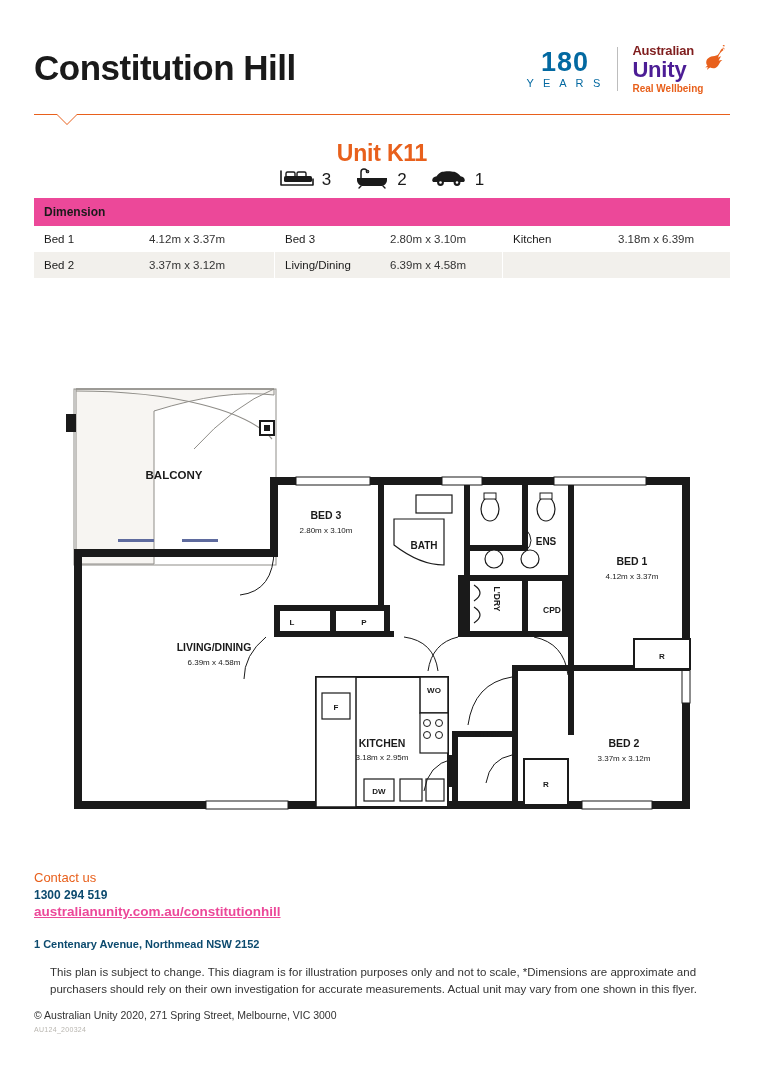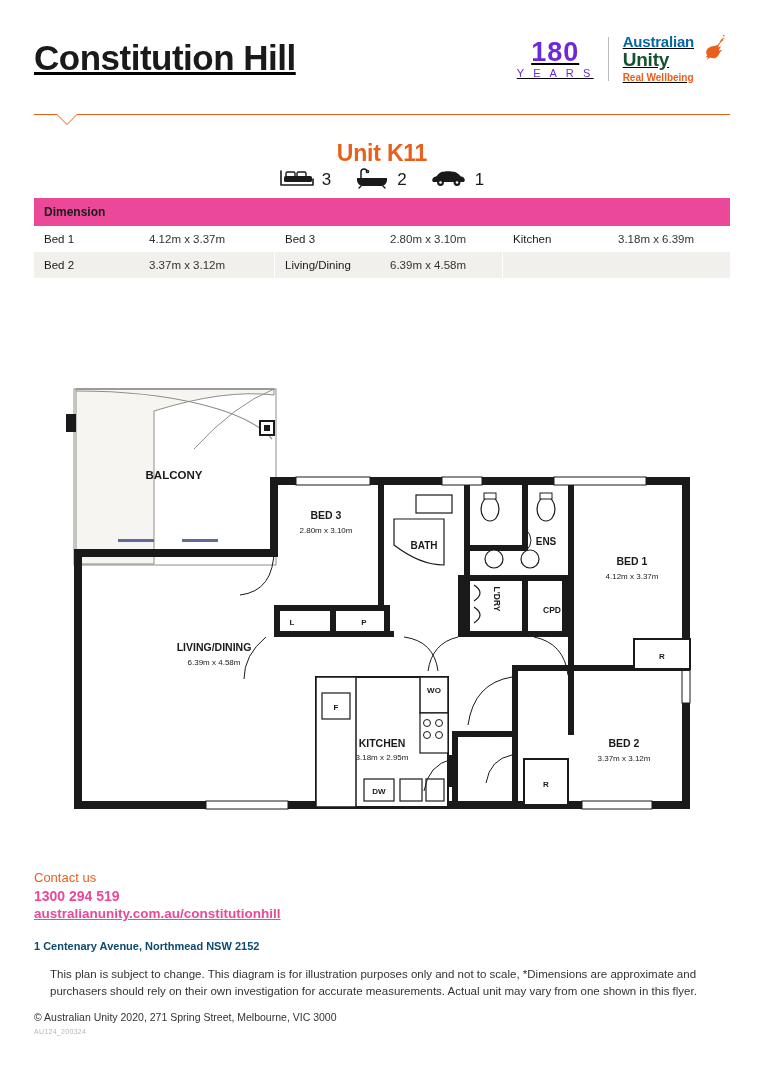--- a/index.html
+++ b/index.html
@@ -12,52 +12,52 @@
     position: relative;
     width: 764px;
     height: 1080px;
     background: #fff;
     overflow: hidden;
   }
 
   
   .header {
     position: absolute;
-    left: 34px; top: 30px; width: 696px; height: 70px;
-    display: flex; align-items: flex-start; justify-content: space-between; text-decoration: underline;
+    left: 34px; top: 40px; width: 696px; height: 70px;
+    display: flex; align-items: flex-start; justify-content: space-between;
   }
   .title {
     font-size: 35px;
     font-weight: bold;
     color: #1a1a1a;
     letter-spacing: -0.5px;
     line-height: 1;
     margin-top: 10px;
   }
   .logo-block {
     display: flex; align-items: center; gap: 14px; margin-top: 4px;
   }
   .anniv {
-    text-align: center; color: #6d28d9;
+    text-align: center; color: #0369a1;
   }
   .anniv .num {
     font-size: 27px; font-weight: bold; letter-spacing: 1px; line-height: 1;
   }
   .anniv .yrs {
     font-size: 11px; letter-spacing: 3.2px; margin-top: 1px;
   }
   .logo-divider {
     width: 1px; height: 44px; background: #bdbdbd;
   }
   .brand { line-height: 1.05; }
   .brand .b1 {
-    font-size: 15px; font-weight: bold; color: #0369a1; letter-spacing: -0.2px;
+    font-size: 13px; font-weight: bold; color: #7f1d1d; letter-spacing: -0.2px;
   }
   .brand .b2 {
-    font-size: 19px; font-weight: bold; color: #14532d; letter-spacing: -0.2px;
+    font-size: 22px; font-weight: bold; color: #4c1d95; letter-spacing: -0.2px;
   }
   .brand .b3 {
     font-size: 10px; font-weight: bold; color: #E8601C; margin-top: 3px;
   }
   .brandrow { display: flex; align-items: flex-start; gap: 6px; }
   .bird { margin-top: 1px; }
 
   
   .rule {
     position: absolute; left: 34px; top: 114px; width: 696px; height: 1px;
@@ -116,21 +116,21 @@
   .plan {
     position: absolute; left: 34px; top: 359px; width: 696px; height: 490px;
   }
   .plan svg { display: block; }
 
   
   .footer {
     position: absolute; left: 34px; top: 870px; width: 700px;
   }
   .contact-label { font-size: 13px; color: #E8601C; margin-bottom: 3px; }
-  .phone { font-size: 14px; font-weight: bold; color: #ec4899; }
+  .phone { font-size: 12px; font-weight: bold; color: #0c4a6e; }
   .weburl {
     font-size: 13.5px; font-weight: bold; color: #ec4899;
     text-decoration: underline; display: inline-block; margin-top: 2px;
   }
   .address {
     margin-top: 18px; font-size: 11px; font-weight: bold; color: #0c4a6e;
   }
   .disclaimer {
     margin-top: 14px; font-size: 11.5px; color: #333; line-height: 1.45;
     width: 700px;

